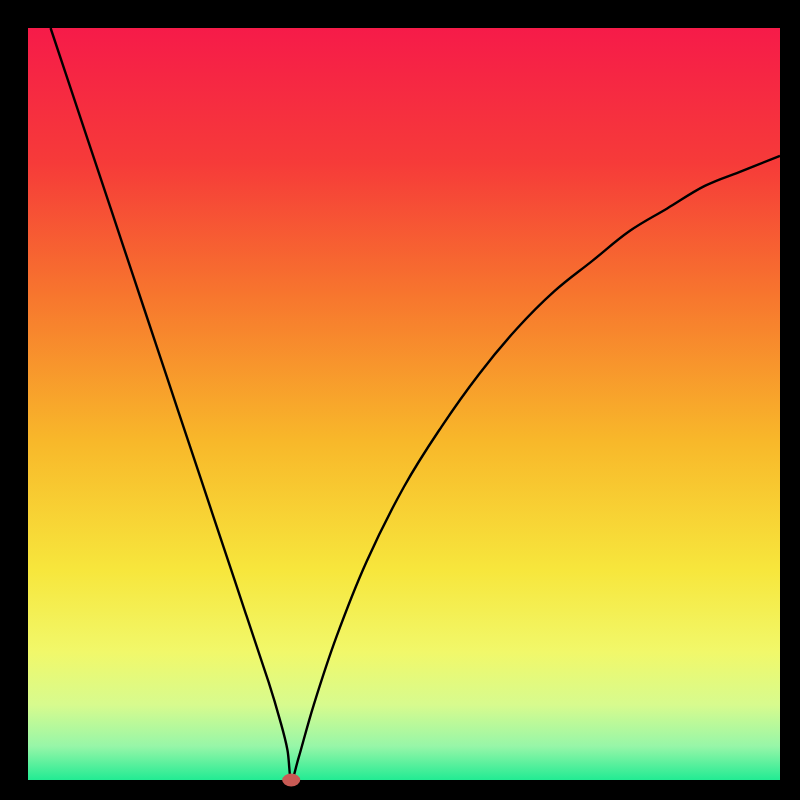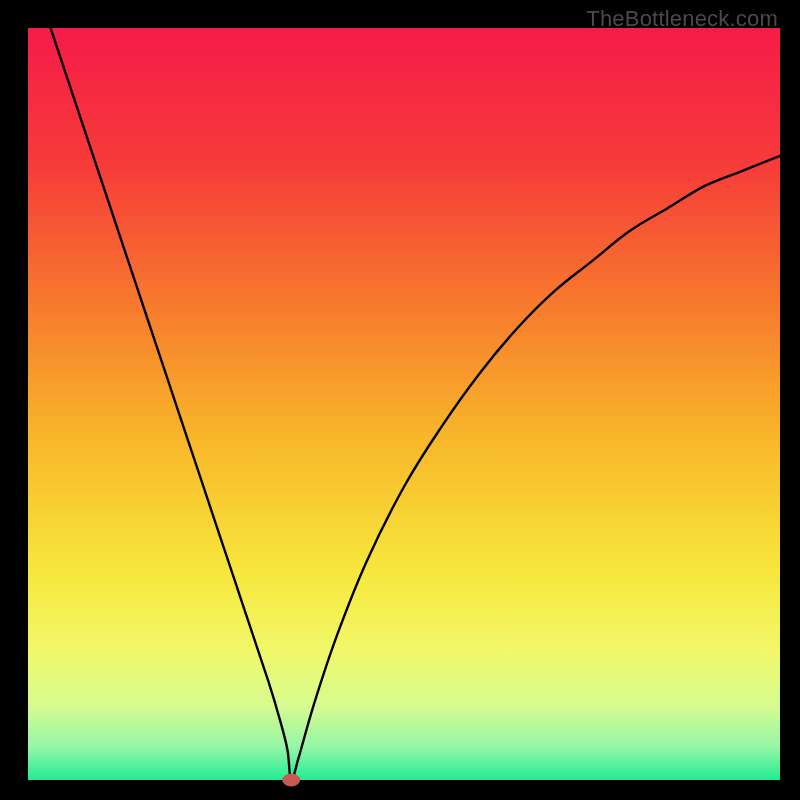--- a/index.html
+++ b/index.html
@@ -46,14 +46,13 @@
           <stop offset="83%" stop-color="#f1f86a"></stop>
           <stop offset="90%" stop-color="#d7fb8e"></stop>
           <stop offset="95.5%" stop-color="#97f6a8"></stop>
           <stop offset="100%" stop-color="#22eb93"></stop>
         </linearGradient>
     </defs>
     <rect id="plot-bg" x="28" y="28" width="752" height="752" fill="url(#bg-grad)"></rect>
     <path id="curve" fill="none" stroke="#000" stroke-width="2.4" d="M 50.56 28 C 53.2672 36.1216, 58.831999999999994 52.81599999999999, 65.6 73.12 C 72.368 93.42400000000002, 80.0384 116.43520000000007, 88.16 140.80000000000007 C 96.2816 165.16480000000007, 102.5984 184.11520000000004, 110.72 208.48000000000002 C 118.8416 232.8448, 125.15840000000003 251.79519999999997, 133.28000000000003 276.15999999999997 C 141.40160000000003 300.52479999999997, 147.7184 319.47520000000003, 155.84 343.84000000000003 C 163.9616 368.20480000000003, 170.2784 387.1552, 178.4 411.52 C 186.5216 435.8848, 192.8384 454.8352, 200.96 479.2 C 209.0816 503.5648, 215.3984 522.5152, 223.52 546.88 C 231.6416 571.2447999999999, 237.95839999999998 590.1951999999999, 246.07999999999998 614.56 C 254.20159999999998 638.9248, 262.54879999999997 663.2896, 268.64 682.24 C 274.7312 701.1904000000001, 276.536 707.6576, 279.92 719.84 C 283.30400000000003 732.0224000000001, 285.4096 739.0912, 287.44 749.92 C 289.4704 760.7488, 289.1696 778.6464, 291.2 780 C 293.2304 781.3536, 294.65919999999994 770.9760000000001, 298.71999999999997 757.44 C 302.7808 743.904, 306.99199999999996 726.4576, 313.76 704.8 C 320.528 683.1424, 326.84479999999996 662.8384, 336.32 637.12 C 345.7952 611.4016, 354.21760000000006 588.9920000000001, 366.40000000000003 561.9200000000001 C 378.5824 534.8480000000001, 390.464 511.0848, 404 486.71999999999997 C 417.536 462.35519999999997, 428.064 446.86400000000003, 441.6 426.56 C 455.136 406.256, 465.664 391.51679999999993, 479.2 373.91999999999996 C 492.736 356.3232, 503.26399999999995 343.6896, 516.8 328.8 C 530.3359999999999 313.91040000000004, 540.8639999999999 303.38239999999996, 554.4 291.2 C 567.936 279.0176, 578.4639999999999 271.9488, 592 261.12 C 605.5360000000001 250.2912, 616.0640000000001 240.51519999999996, 629.6 231.03999999999996 C 643.136 221.56479999999996, 653.6639999999999 216.60160000000002, 667.1999999999999 208.48000000000002 C 680.736 200.35840000000002, 691.264 192.68799999999996, 704.8000000000001 185.91999999999996 C 718.3360000000001 179.15199999999996, 728.864 176.2944, 742.4 170.88 C 755.9359999999999 165.4656, 773.232 158.54720000000003, 780 155.84000000000003"></path>
     <ellipse id="marker" cx="291.2" cy="780" rx="9" ry="6.5" fill="#c85a54"></ellipse>
   </svg>
-  <div class="watermark">TheBottleneck.com</div>
 </div>
 
 </body></html>

